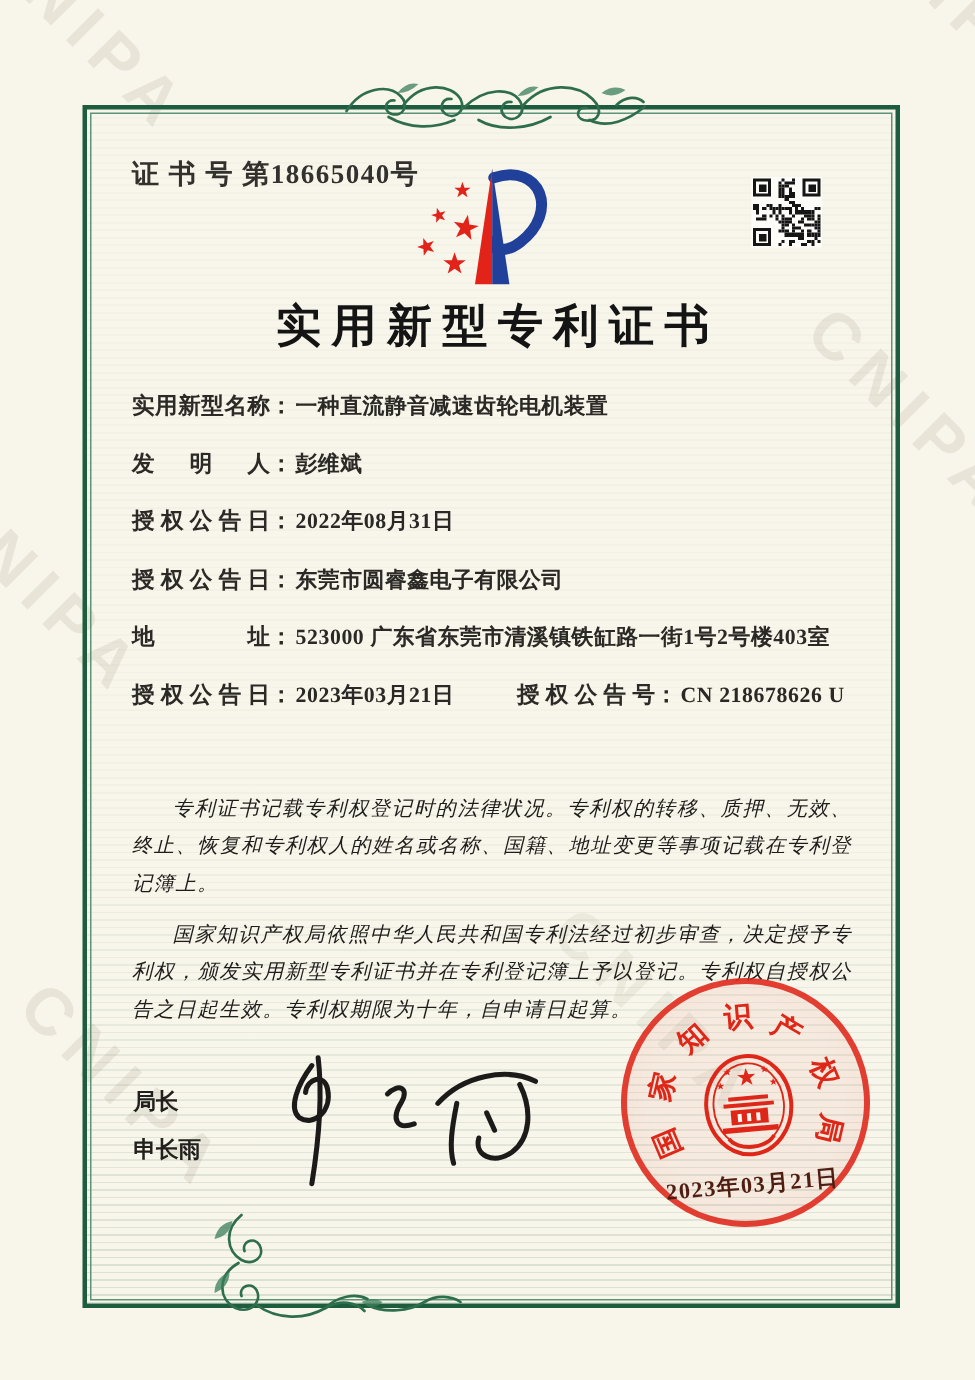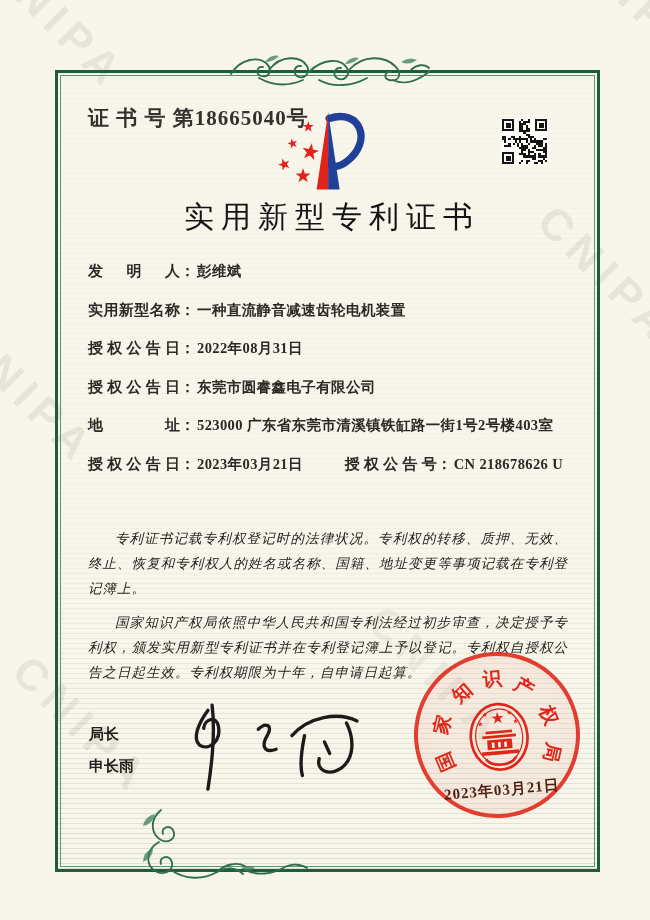--- a/index.html
+++ b/index.html
@@ -34,34 +34,34 @@
     position:absolute;inset:0;
     background:repeating-linear-gradient(0deg,rgba(110,150,120,.25) 0 1px,transparent 1px 5px);
     -webkit-mask-image:linear-gradient(180deg,rgba(0,0,0,.12) 0%,rgba(0,0,0,.15) 55%,rgba(0,0,0,.85) 100%);
     mask-image:linear-gradient(180deg,rgba(0,0,0,.12) 0%,rgba(0,0,0,.15) 55%,rgba(0,0,0,.85) 100%);
     pointer-events:none;
   }
   .orn-top{position:absolute;left:225px;top:48px;width:210px;height:46px;}
   .orn-bl{position:absolute;left:125px;top:806px;width:185px;height:80px;}
   
   .cert-no{
-    position:absolute;left:88px;top:104px;font-size:21px;font-weight:600;
+    position:absolute;left:88px;top:104px;font-size:18px;font-weight:600;
     letter-spacing:1px;color:#33312e;
   }
   .logo{position:absolute;left:261px;top:106px;width:128px;height:94px;}
   .qr{position:absolute;left:501px;top:118px;width:47px;height:47px;background:#fdfcf8;}
   .qr-grid{position:absolute;inset:1px;display:grid;grid-template-rows:repeat(21,1fr);grid-template-columns:repeat(21,1fr);}
   .qr-grid i{background:#151515;}
   .qf{position:absolute;width:12px;height:12px;border:2px solid #151515;box-sizing:border-box;
       display:flex;align-items:center;justify-content:center;}
   .qf::after{content:"";width:5px;height:5px;background:#151515;}
   .qf-tl{left:1px;top:1px;} .qf-tr{right:1px;top:1px;} .qf-bl{left:1px;bottom:1px;}
   .title{
     position:absolute;left:55px;top:197px;width:554px;text-align:center;
-    font-size:30px;font-weight:400;letter-spacing:7px;color:#141414;
+    font-size:30px;font-weight:700;letter-spacing:7px;color:#141414;
   }
   
   .fields{position:absolute;left:88px;top:261px;width:486px;font-size:15px;}
   .frow{height:21px;line-height:21px;margin-bottom:17.6px;white-space:nowrap;}
   .flabel{
     display:inline-block;width:92px;font-weight:600;color:#2c2a27;
     text-align:justify;text-align-last:justify;vertical-align:top;
   }
   .fcolon{font-weight:600;color:#2c2a27;margin-right:2px;}
   .fvalue{font-weight:600;color:#2b2926;letter-spacing:.4px;font-size:14.5px;}
@@ -298,24 +298,24 @@
       </div>
     <div class="qf qf-tl"></div>
     <div class="qf qf-tr"></div>
     <div class="qf qf-bl"></div>
   </div>
 
   <div class="title">实用新型专利证书</div>
 
   <div class="fields">
     <div class="frow">
+      <span class="flabel">实用新型名称</span><span class="fcolon">：</span><span class="fvalue">一种直流静音减速齿轮电机装置</span>
+    </div>
+    <div class="frow">
       <span class="flabel">发明人</span><span class="fcolon">：</span><span class="fvalue">彭维斌</span>
-    </div>
-    <div class="frow">
-      <span class="flabel">实用新型名称</span><span class="fcolon">：</span><span class="fvalue">一种直流静音减速齿轮电机装置</span>
     </div>
     <div class="frow">
       <span class="flabel">授权公告日</span><span class="fcolon">：</span><span class="fvalue">2022年08月31日</span>
     </div>
     <div class="frow">
       <span class="flabel">授权公告日</span><span class="fcolon">：</span><span class="fvalue">东莞市圆睿鑫电子有限公司</span>
     </div>
     <div class="frow">
       <span class="flabel">地址</span><span class="fcolon">：</span><span class="fvalue">523000 广东省东莞市清溪镇铁缸路一街1号2号楼403室</span>
     </div>

